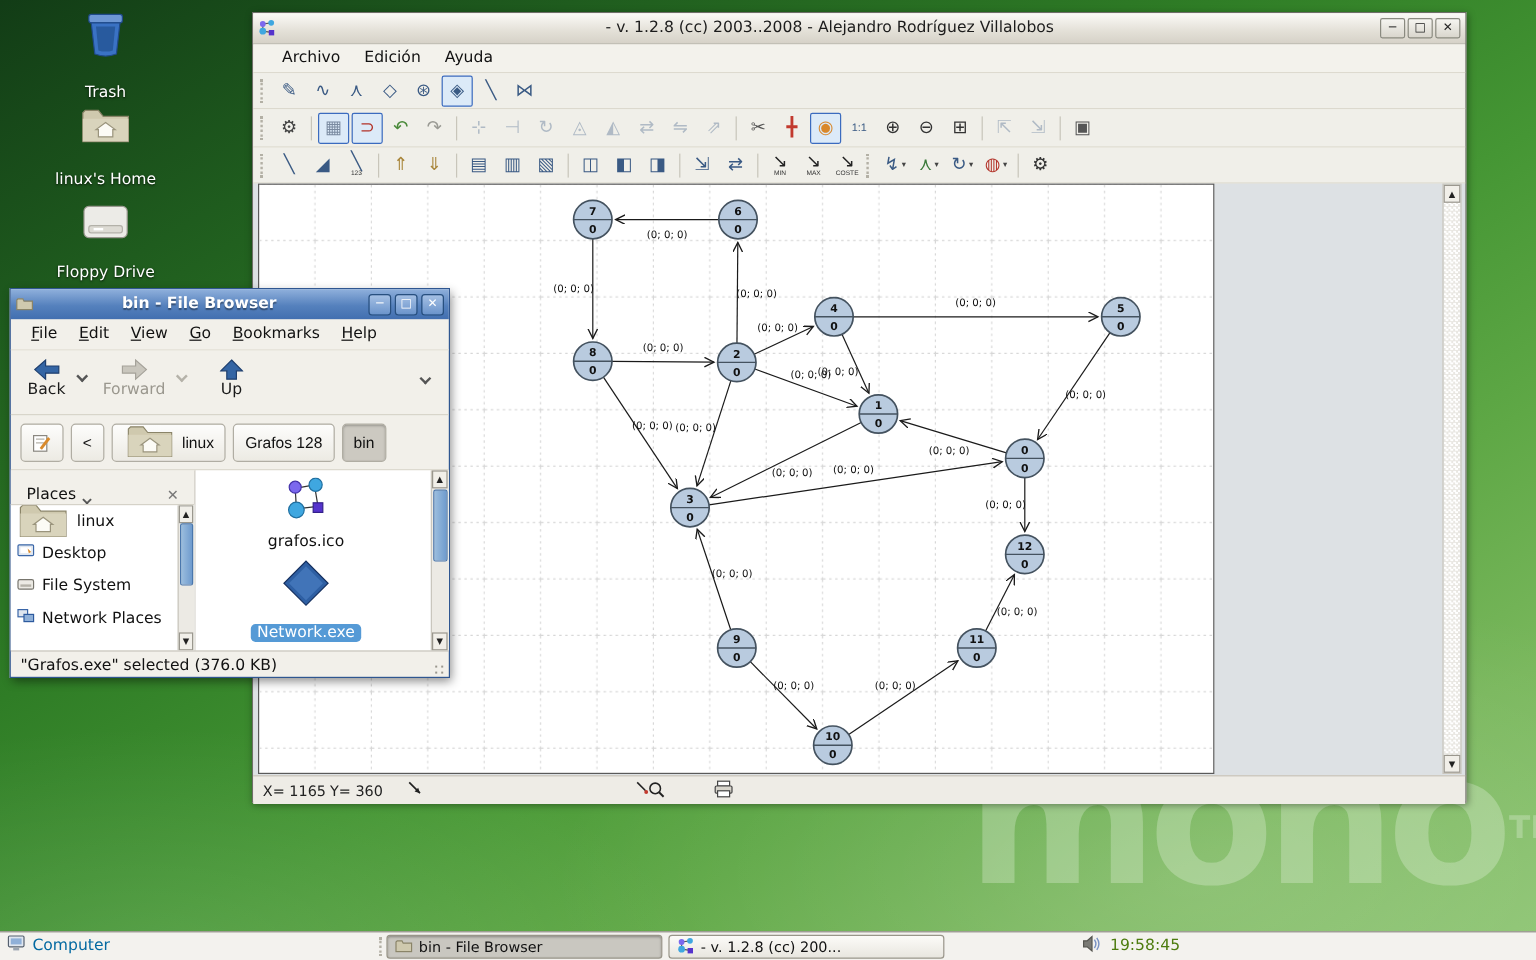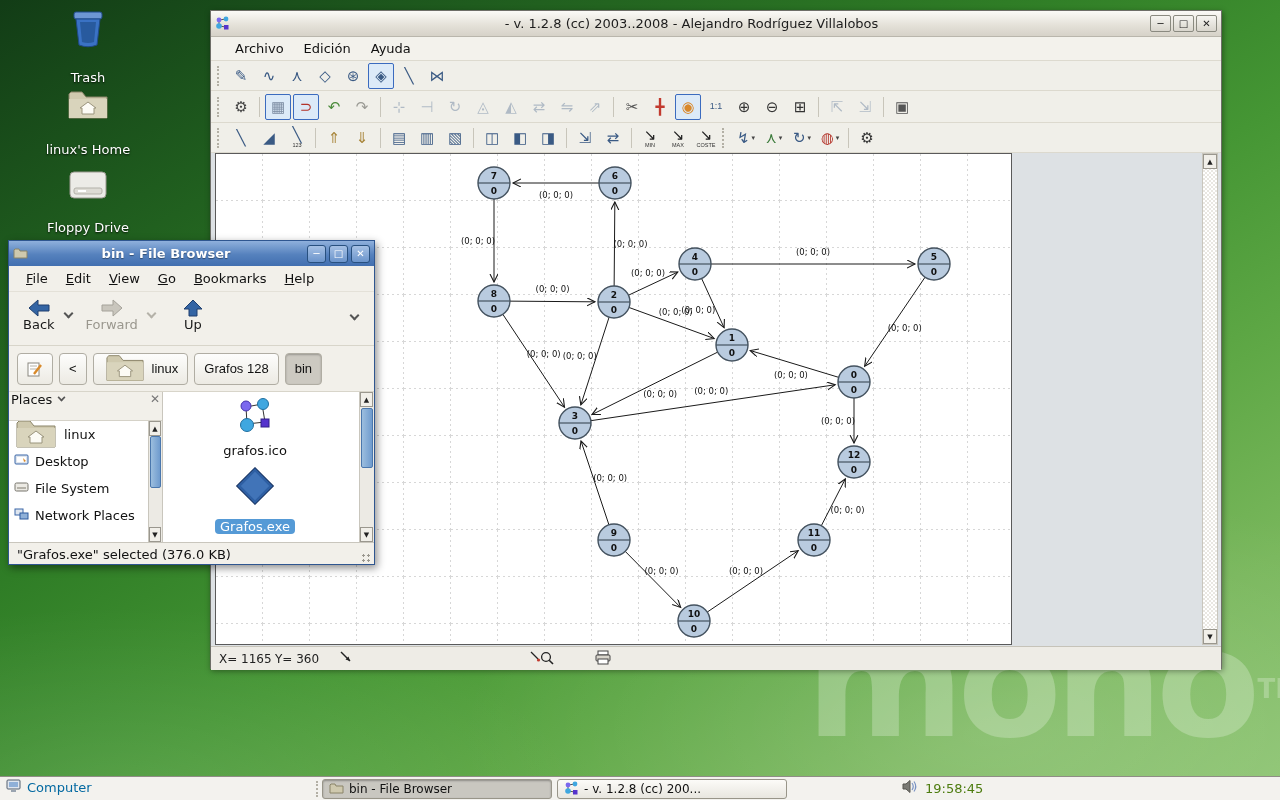--- a/index.html
+++ b/index.html
@@ -70,21 +70,21 @@
   .navbtn.dis { color:#9a978e; }
   .chev { width:7px; height:7px; border-right:2px solid #555; border-bottom:2px solid #555; transform:rotate(45deg); margin:14px 6px 0 2px; }
   .chev.dis { border-color:#b5b2a9; }
   .chev.right-edge { position:absolute; right:10px; top:6px; }
   .fb-pathbar { height:46px; display:flex; align-items:center; padding:0 8px; gap:6px; border-bottom:1px solid #d8d5ca; }
   .pbtn { height:32px; border:1px solid #b0ada3; border-radius:4px; background:linear-gradient(#fdfdfc,#eceae3);
     font-size:13px; color:#111; display:flex; align-items:center; padding:0 9px; gap:5px; }
   .pbtn.pressed { background:#ccc9c1; box-shadow:inset 0 1px 2px rgba(0,0,0,.25); }
   .fb-content { height:150px; display:flex; position:relative; }
   .places { width:154px; background:#f2f0ea; border-right:1px solid #c9c6bd; display:flex; flex-direction:column; }
-  .places-head { height:28px; display:flex; align-items:flex-start; padding:0 2px; font-size:13px; color:#111; }
+  .places-head { height:28px; display:flex; align-items:flex-end; padding:0 13px; font-size:13px; color:#111; }
   .places-close { margin-left:auto; color:#777; font-size:12px; }
   .places-list { flex:1; background:#fff; border-top:1px solid #d5d2c8; position:relative; overflow:hidden; }
   .place-item { display:flex; align-items:center; gap:6px; height:27px; padding-left:5px; font-size:13px; color:#111; white-space:nowrap; }
   .pscroll { position:absolute; right:0; top:0; width:14px; height:100%; background:#eceae4; border-left:1px solid #c9c6bd; }
   .pscroll .thumb { position:absolute; left:1px; top:15px; width:11px; height:52px; background:linear-gradient(90deg,#9cbede,#6f9bce); border:1px solid #4a77ad; border-radius:2px; }
   .filearea { flex:1; background:#fff; position:relative; }
   .ficon { position:absolute; width:120px; text-align:center; }
   .ficon .flabel { font-size:13px; color:#111; margin-top:3px; display:inline-block; padding:0 5px; border-radius:4px; }
   .ficon.sel .flabel { background:#559ad6; color:#fff; }
   .fscroll { position:absolute; right:0; top:0; width:15px; height:100%; background:#eceae4; border-left:1px solid #c9c6bd; }
@@ -628,21 +628,21 @@
                 <line x1="12" y1="26" x2="30" y2="24" stroke="#333"></line>
                 <line x1="27" y1="6" x2="30" y2="24" stroke="#333"></line>
                 <circle cx="11" cy="8" r="5" fill="#7b68ee" stroke="#4433aa"></circle>
                 <circle cx="28" cy="6" r="5.5" fill="#3fa7e0" stroke="#1f6fa0"></circle>
                 <circle cx="12" cy="27" r="6.5" fill="#3fa7e0" stroke="#1f6fa0"></circle>
                 <rect x="26" y="21" width="8" height="8" fill="#5533cc" stroke="#33208a"></rect>
               </svg></div><div class="flabel">grafos.ico</div></div>
           <div class="ficon sel" style="left: 32px; top: 68px;"><div><svg width="52" height="52">
                 <rect x="13" y="13" width="26" height="26" transform="rotate(45 26 26)" fill="#2e5fa3" stroke="#142f5e"></rect>
                 <rect x="16" y="16" width="20" height="20" transform="rotate(45 26 26)" fill="#4a7ec0" opacity="0.7"></rect>
-              </svg></div><div class="flabel">Grafos.exe</div></div>
+              </svg></div><div class="flabel">Network.exe</div></div>
         </div>
     </div>
     <div class="fb-status">
       <span>"Grafos.exe" selected (376.0 KB)</span>
       <div class="gripdots"></div>
     </div>
   </div>
 
   <div class="taskbar">
     <div class="tb-computer">

